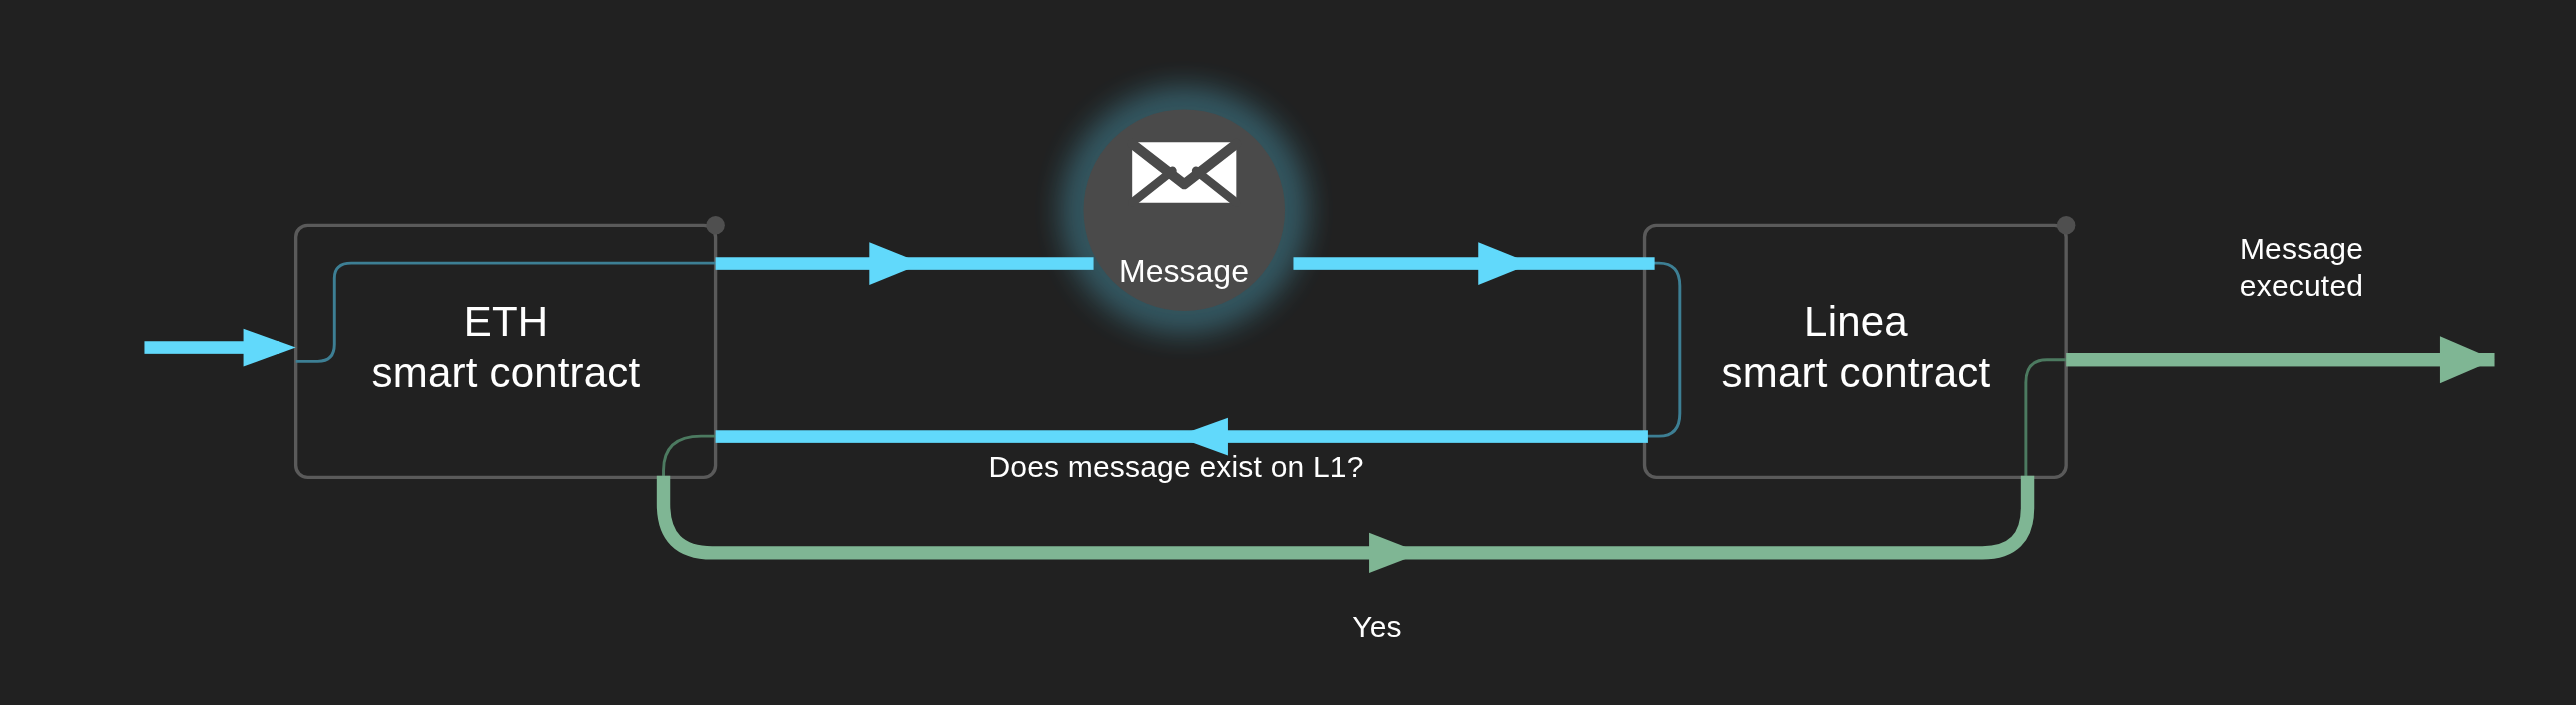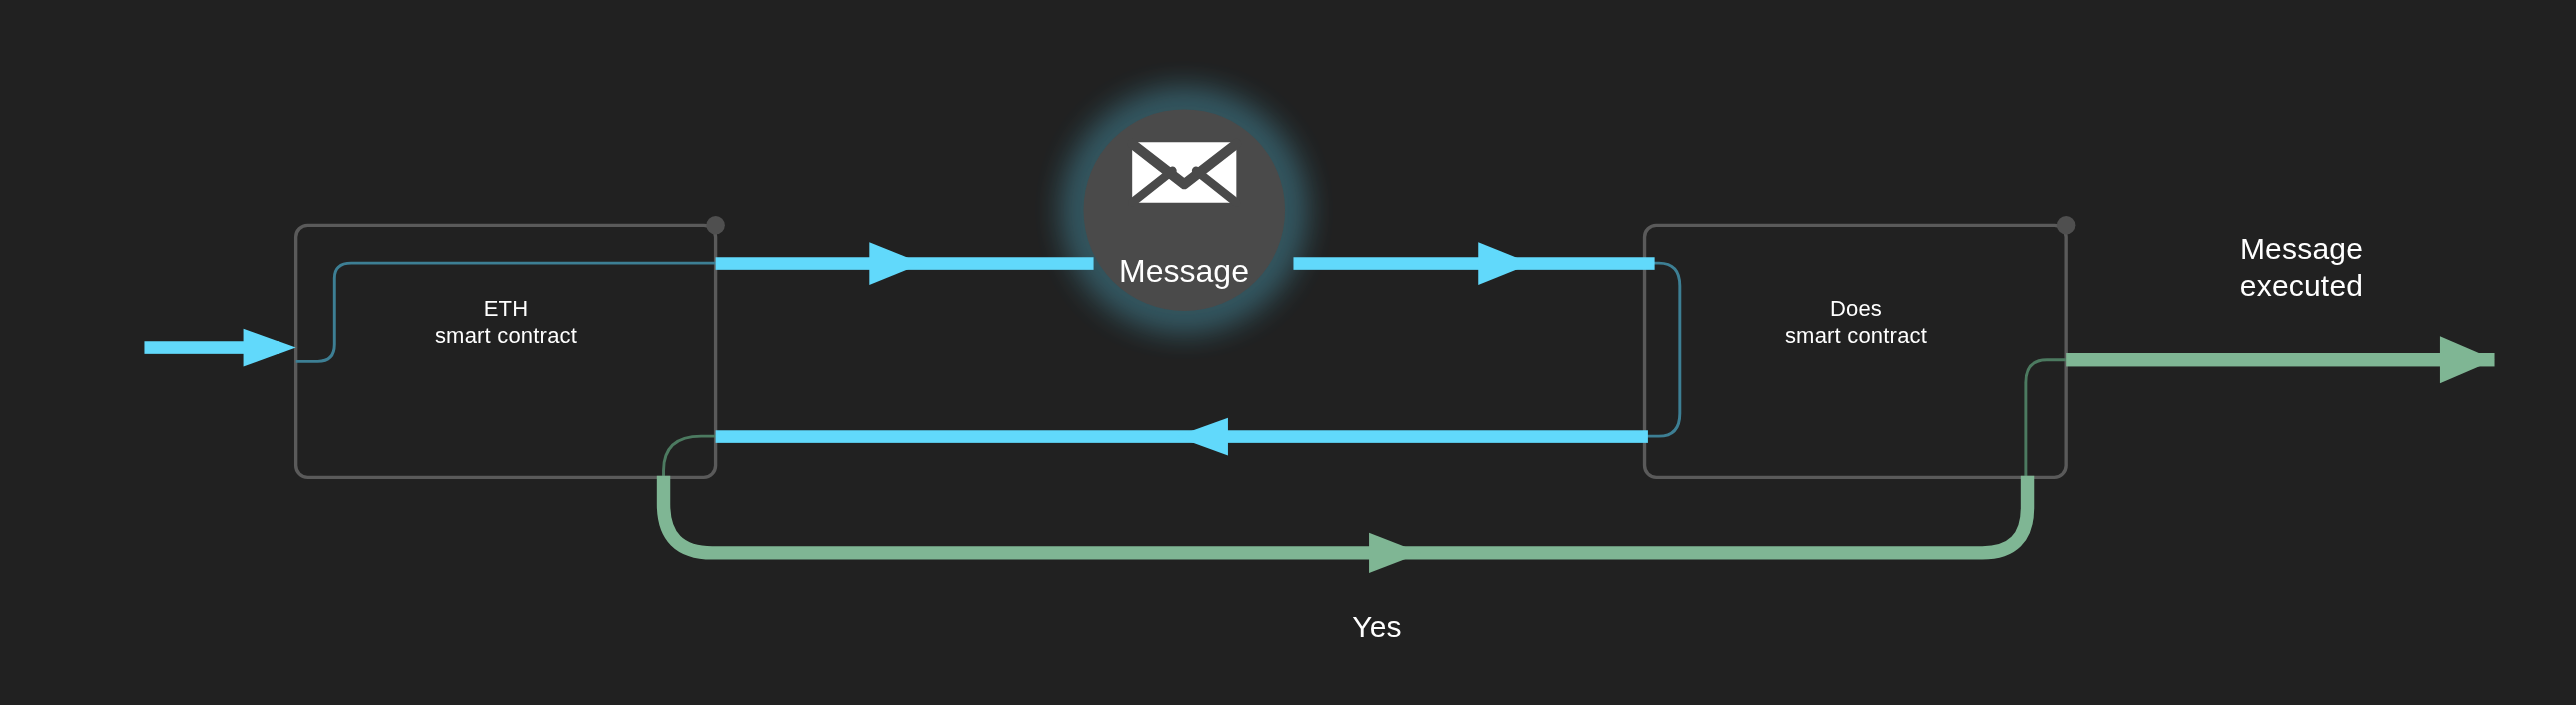--- a/index.html
+++ b/index.html
@@ -27,21 +27,21 @@
     position: absolute;
     color: #ffffff;
     font-family: "Liberation Sans", sans-serif;
     font-weight: 400;
     text-align: center;
     line-height: 1.22;
     white-space: pre-line;
     pointer-events: none;
   }
   .box-label {
-    font-size: 22px;
+    font-size: 42px;
     letter-spacing: 0.2px;
   }
   .circle-label {
     font-size: 32px;
   }
   .edge-label {
     font-size: 30px;
     letter-spacing: 0.2px;
   }
   #eth-box-label   { left: 296px;  top: 296px;  width: 420px; }
@@ -150,25 +150,26 @@
         <path d="M -62 -36 L 62 -36 L 62 36 L -62 36 Z" fill="#ffffff"></path>
         <path d="M -62 -34 L 0 14 L 62 -34" fill="none" stroke="#4a4a4a" stroke-width="12" stroke-linecap="round" stroke-linejoin="round"></path>
         <path d="M -62 36 L -14 -2 M 62 36 L 14 -2" fill="none" stroke="#4a4a4a" stroke-width="10" stroke-linecap="round"></path>
       </g>
     </g>
   </svg>
 
   <div class="node-label box-label" id="eth-box-label">ETH
 smart contract</div>
 
-  <div class="node-label box-label" id="linea-box-label">Does
+  <div class="node-label box-label" id="linea-box-label">Linea
 smart contract</div>
 
   <div class="node-label circle-label" id="message-label">Message</div>
 
+  <div class="node-label edge-label" id="l1-query-label">Does message exist on L1?</div>
 
   <div class="node-label edge-label" id="yes-label">Yes</div>
 
   <div class="node-label edge-label" id="executed-label">Message
 executed</div>
 
 </div>
 
 
 </body></html>

